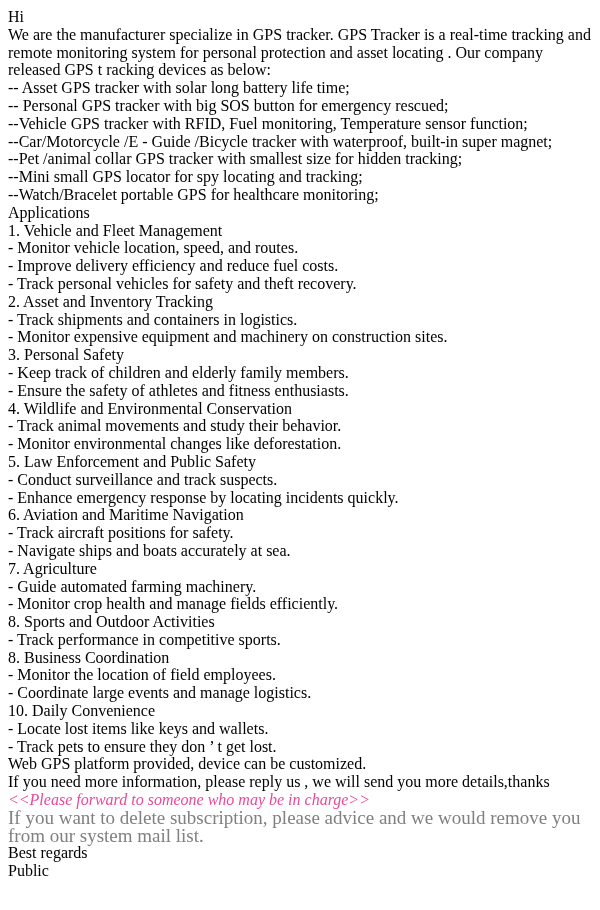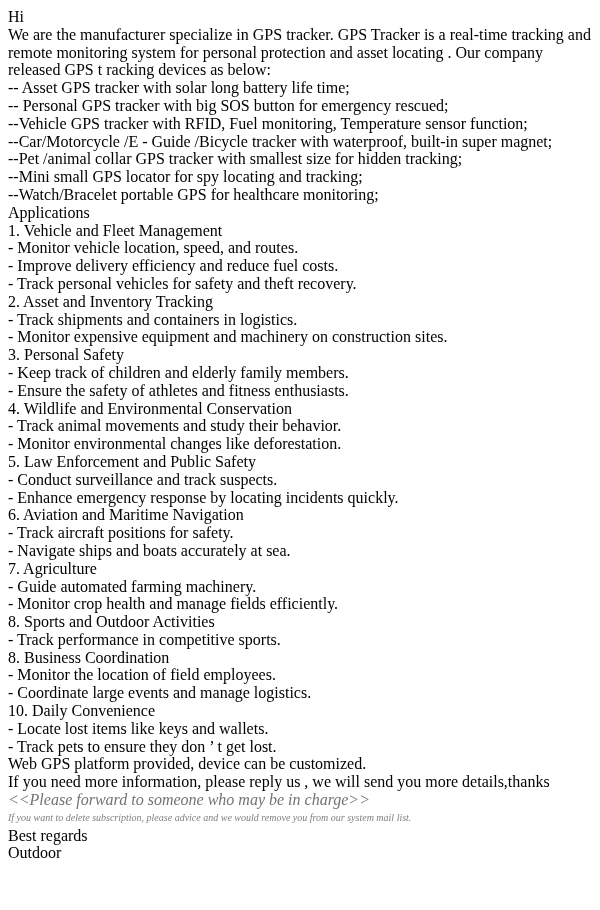--- a/index.html
+++ b/index.html
@@ -8,21 +8,21 @@
   body {
     margin: 8px;
     width: 584px;
     color: #000000;
     font-family: "Liberation Serif", serif;
     font-size: 16px;
     line-height: 17.8px;
   }
   .line { white-space: normal; }
   .forward { font-style: italic; }
-  .unsub { font-size: 10px; line-height: 17.8px; font-style: italic; }
+  .unsub { font-size: 19px; line-height: 17.8px; }
 </style>
 </head>
 <body style="background: rgb(255, 255, 255); color: rgb(0, 0, 0);">
 
 <div>
   <div class="line">Hi</div>
   <div class="line">We are the manufacturer specialize in GPS tracker. GPS Tracker is a real-time tracking and remote monitoring system for personal protection and asset locating . Our company released GPS t racking devices as below:</div>
   <div>
 
   <div class="line">-- Asset GPS tracker with solar long battery life time;</div>
@@ -61,17 +61,17 @@
       <div class="line">- Track performance in competitive sports.</div>
       <div class="line">8. Business Coordination</div>
       <div class="line">- Monitor the location of field employees.</div>
       <div class="line">- Coordinate large events and manage logistics.</div>
       <div class="line">10. Daily Convenience</div>
       <div class="line">- Locate lost items like keys and wallets.</div>
       <div class="line">- Track pets to ensure they don ’ t get lost.</div>
     </div>
   <div class="line">Web GPS platform provided, device can be customized.</div>
   <div class="line">If you need more information, please reply us , we will send you more details,thanks</div>
-  <div class="line forward" style="color: #737373;">&lt;&lt;Please forward to someone who may be in charge&gt;&gt;</div>
+  <div class="line forward" style="color: #ec4899;">&lt;&lt;Please forward to someone who may be in charge&gt;&gt;</div>
   <div class="line unsub" style="color: rgb(128, 128, 128);">If you want to delete subscription, please advice and we would remove you from our system mail list.</div>
   <div class="line">Best regards</div>
-  <div class="line">Outdoor</div>
+  <div class="line">Public</div>
 </div>
 
 </body></html>

